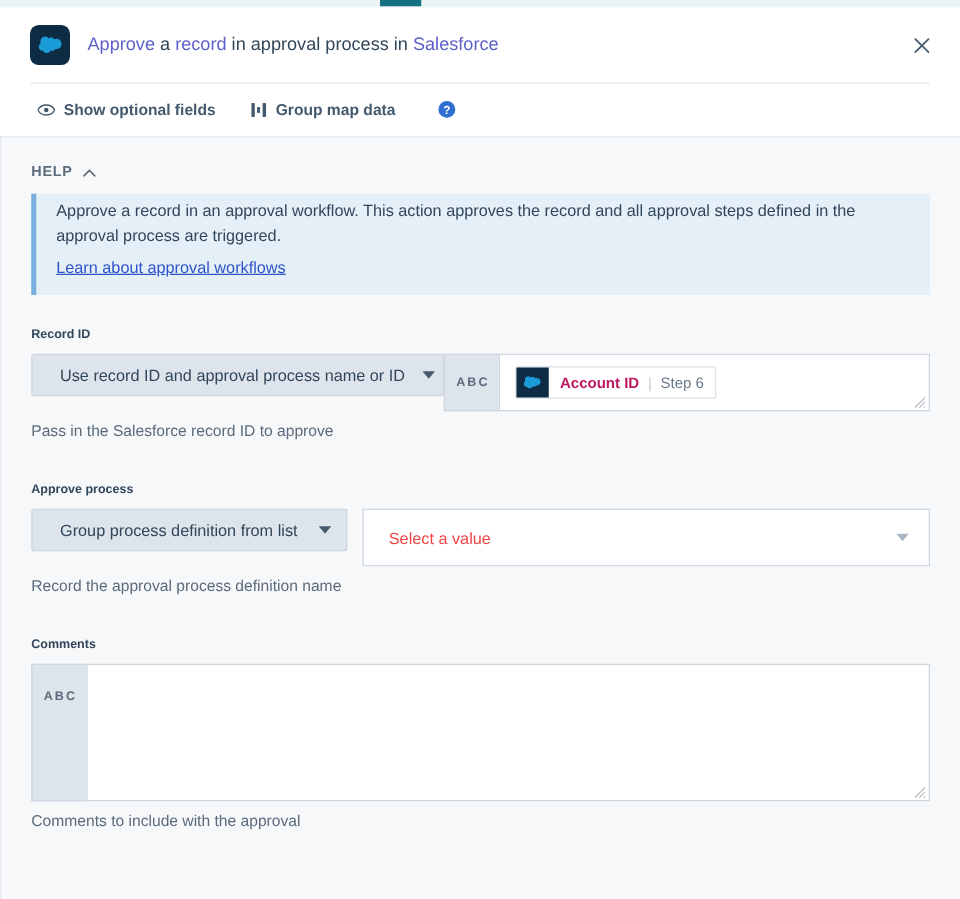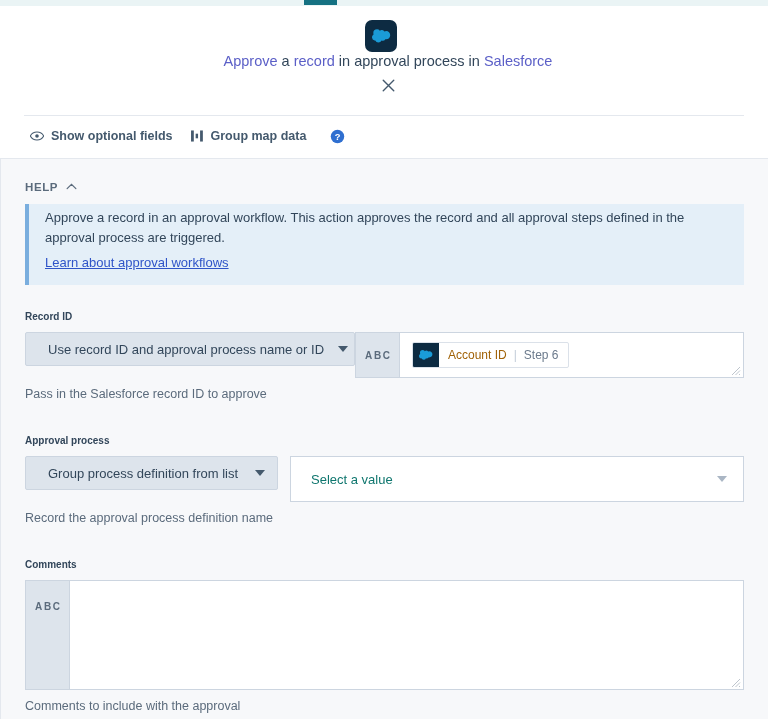--- a/index.html
+++ b/index.html
@@ -38,21 +38,20 @@
   
   .header {
     background: #ffffff;
     padding: 0 0 0 0;
   }
   .header-top {
     display: flex;
     align-items: center;
     padding: 14px 16px 14px 24px;
     min-height: 57px;
-    flex-direction: column;
   }
   .app-icon {
     width: 32px;
     height: 32px;
     border-radius: 7px;
     background: #0d2b42;
     display: flex;
     align-items: center;
     justify-content: center;
     flex: 0 0 auto;
@@ -89,21 +88,21 @@
     height: 1px;
     background: #e4e8ee;
     margin: 0 24px;
   }
 
   
   .toolbar {
     display: flex;
     align-items: center;
     padding: 13px 24px 14px 30px;
-    gap: 18px;
+    gap: 28px;
     background: #ffffff;
   }
   .tool-item {
     display: flex;
     align-items: center;
     gap: 7px;
     font-size: 12.5px;
     font-weight: bold;
     color: #44596d;
     cursor: pointer;
@@ -266,21 +265,21 @@
     flex: 0 0 auto;
   }
   .chip-text {
     display: flex;
     align-items: center;
     padding: 0 9px;
     gap: 7px;
     font-size: 12px;
     white-space: nowrap;
   }
-  .chip-main { font-weight: normal; color: #a16207; }
+  .chip-main { font-weight: bold; color: #be185d; }
   .chip-sep  { color: #c3ccd8; }
   .chip-sub  { color: #6b7a8c; }
 
   .resizer {
     position: absolute;
     right: 2px;
     bottom: 1px;
     width: 10px;
     height: 10px;
     cursor: nwse-resize;
@@ -291,21 +290,21 @@
   .value-select {
     flex: 1 1 auto;
     background: #ffffff;
     border: 1px solid #ccd5e0;
     display: flex;
     align-items: center;
     justify-content: space-between;
     padding: 0 16px 0 20px;
     height: 46px;
     font-size: 13px;
-    color: #0f766e;
+    color: #ef4444;
     cursor: pointer;
     margin-left: 12px;
   }
 
   
   .ta-row {
     display: flex;
     align-items: stretch;
     height: 110px;
   }
@@ -443,21 +442,21 @@
         <svg class="resizer" viewBox="0 0 10 10" aria-hidden="true">
           <path d="M9 1 L1 9 M9 4.5 L4.5 9 M9 8 L8 9" stroke="#7b8a9a" stroke-width="0.9" fill="none"></path>
         </svg>
       </div>
     </div>
 
     <div class="hint">Pass in the Salesforce record ID to approve</div>
   </div>
 
   <div class="field" style="margin-top:34px;">
-    <div class="field-label">Approval process</div>
+    <div class="field-label">Approve process</div>
 
     <div class="field-row">
 
       <div class="seg-select" style="width:253px;">
         <span>Group process definition from list</span>
         <span class="caret-dark"></span>
       </div>
 
       <div class="value-select">
         <span>Select a value</span>

